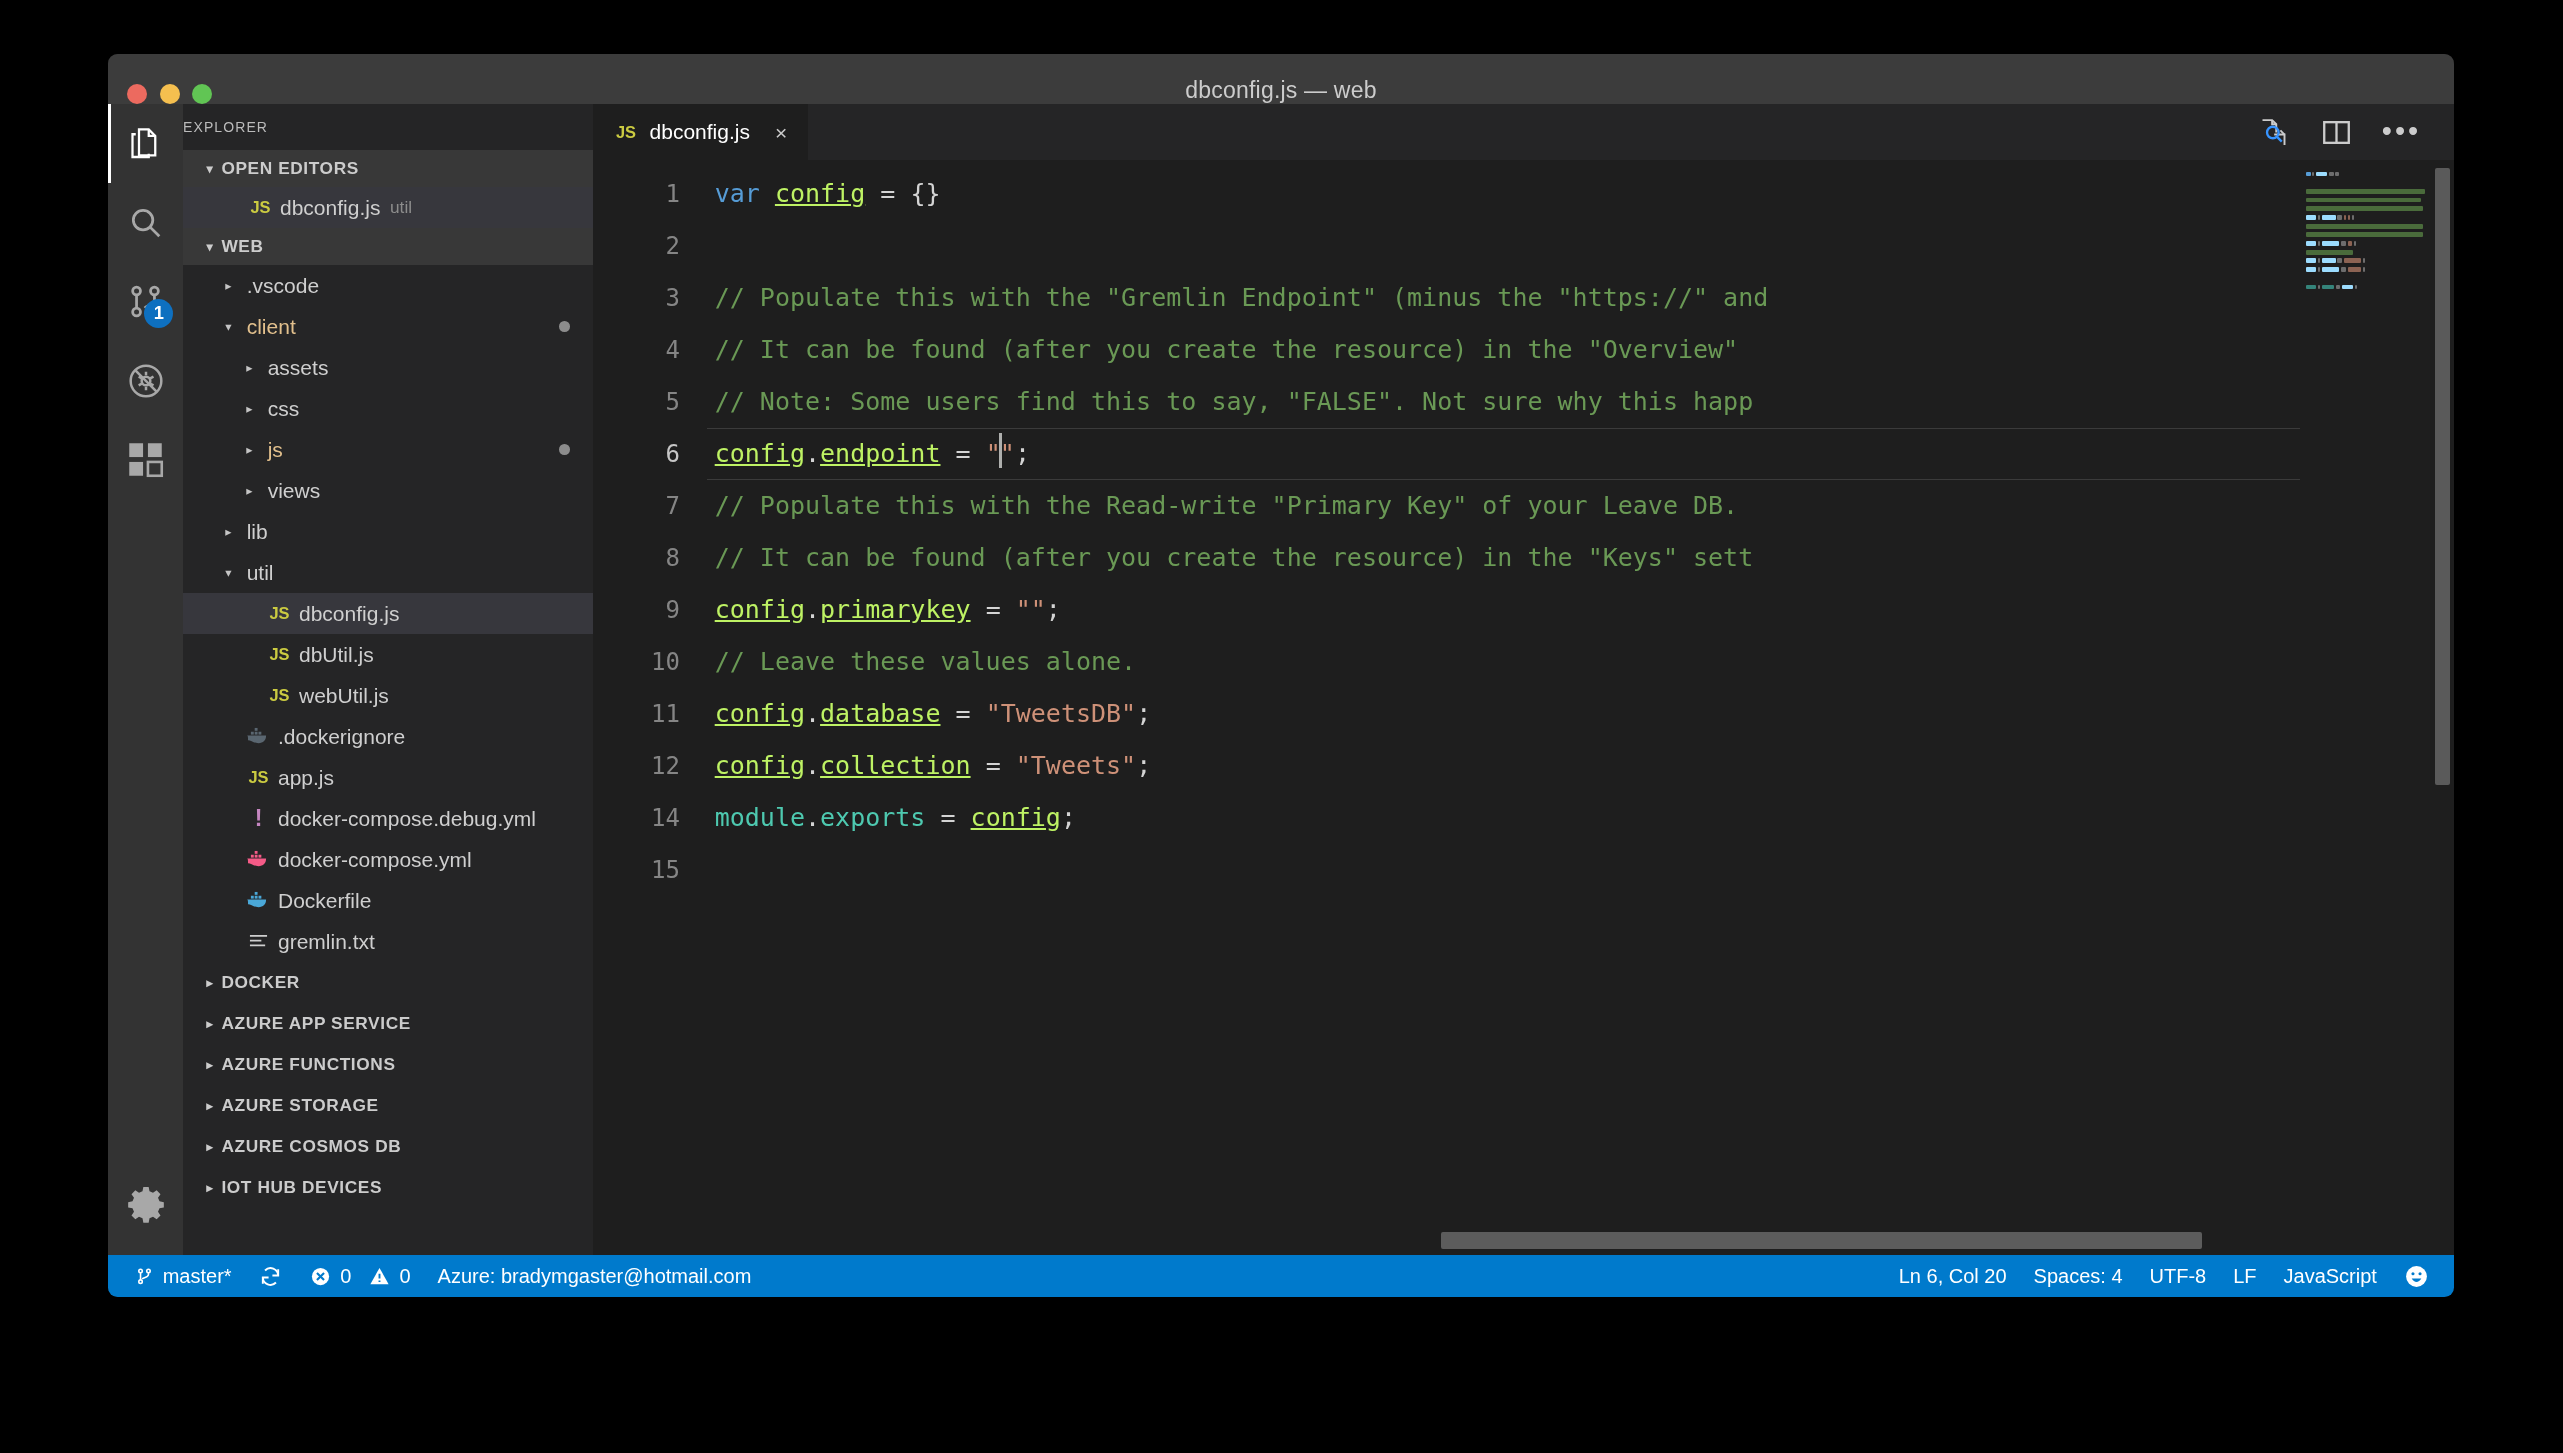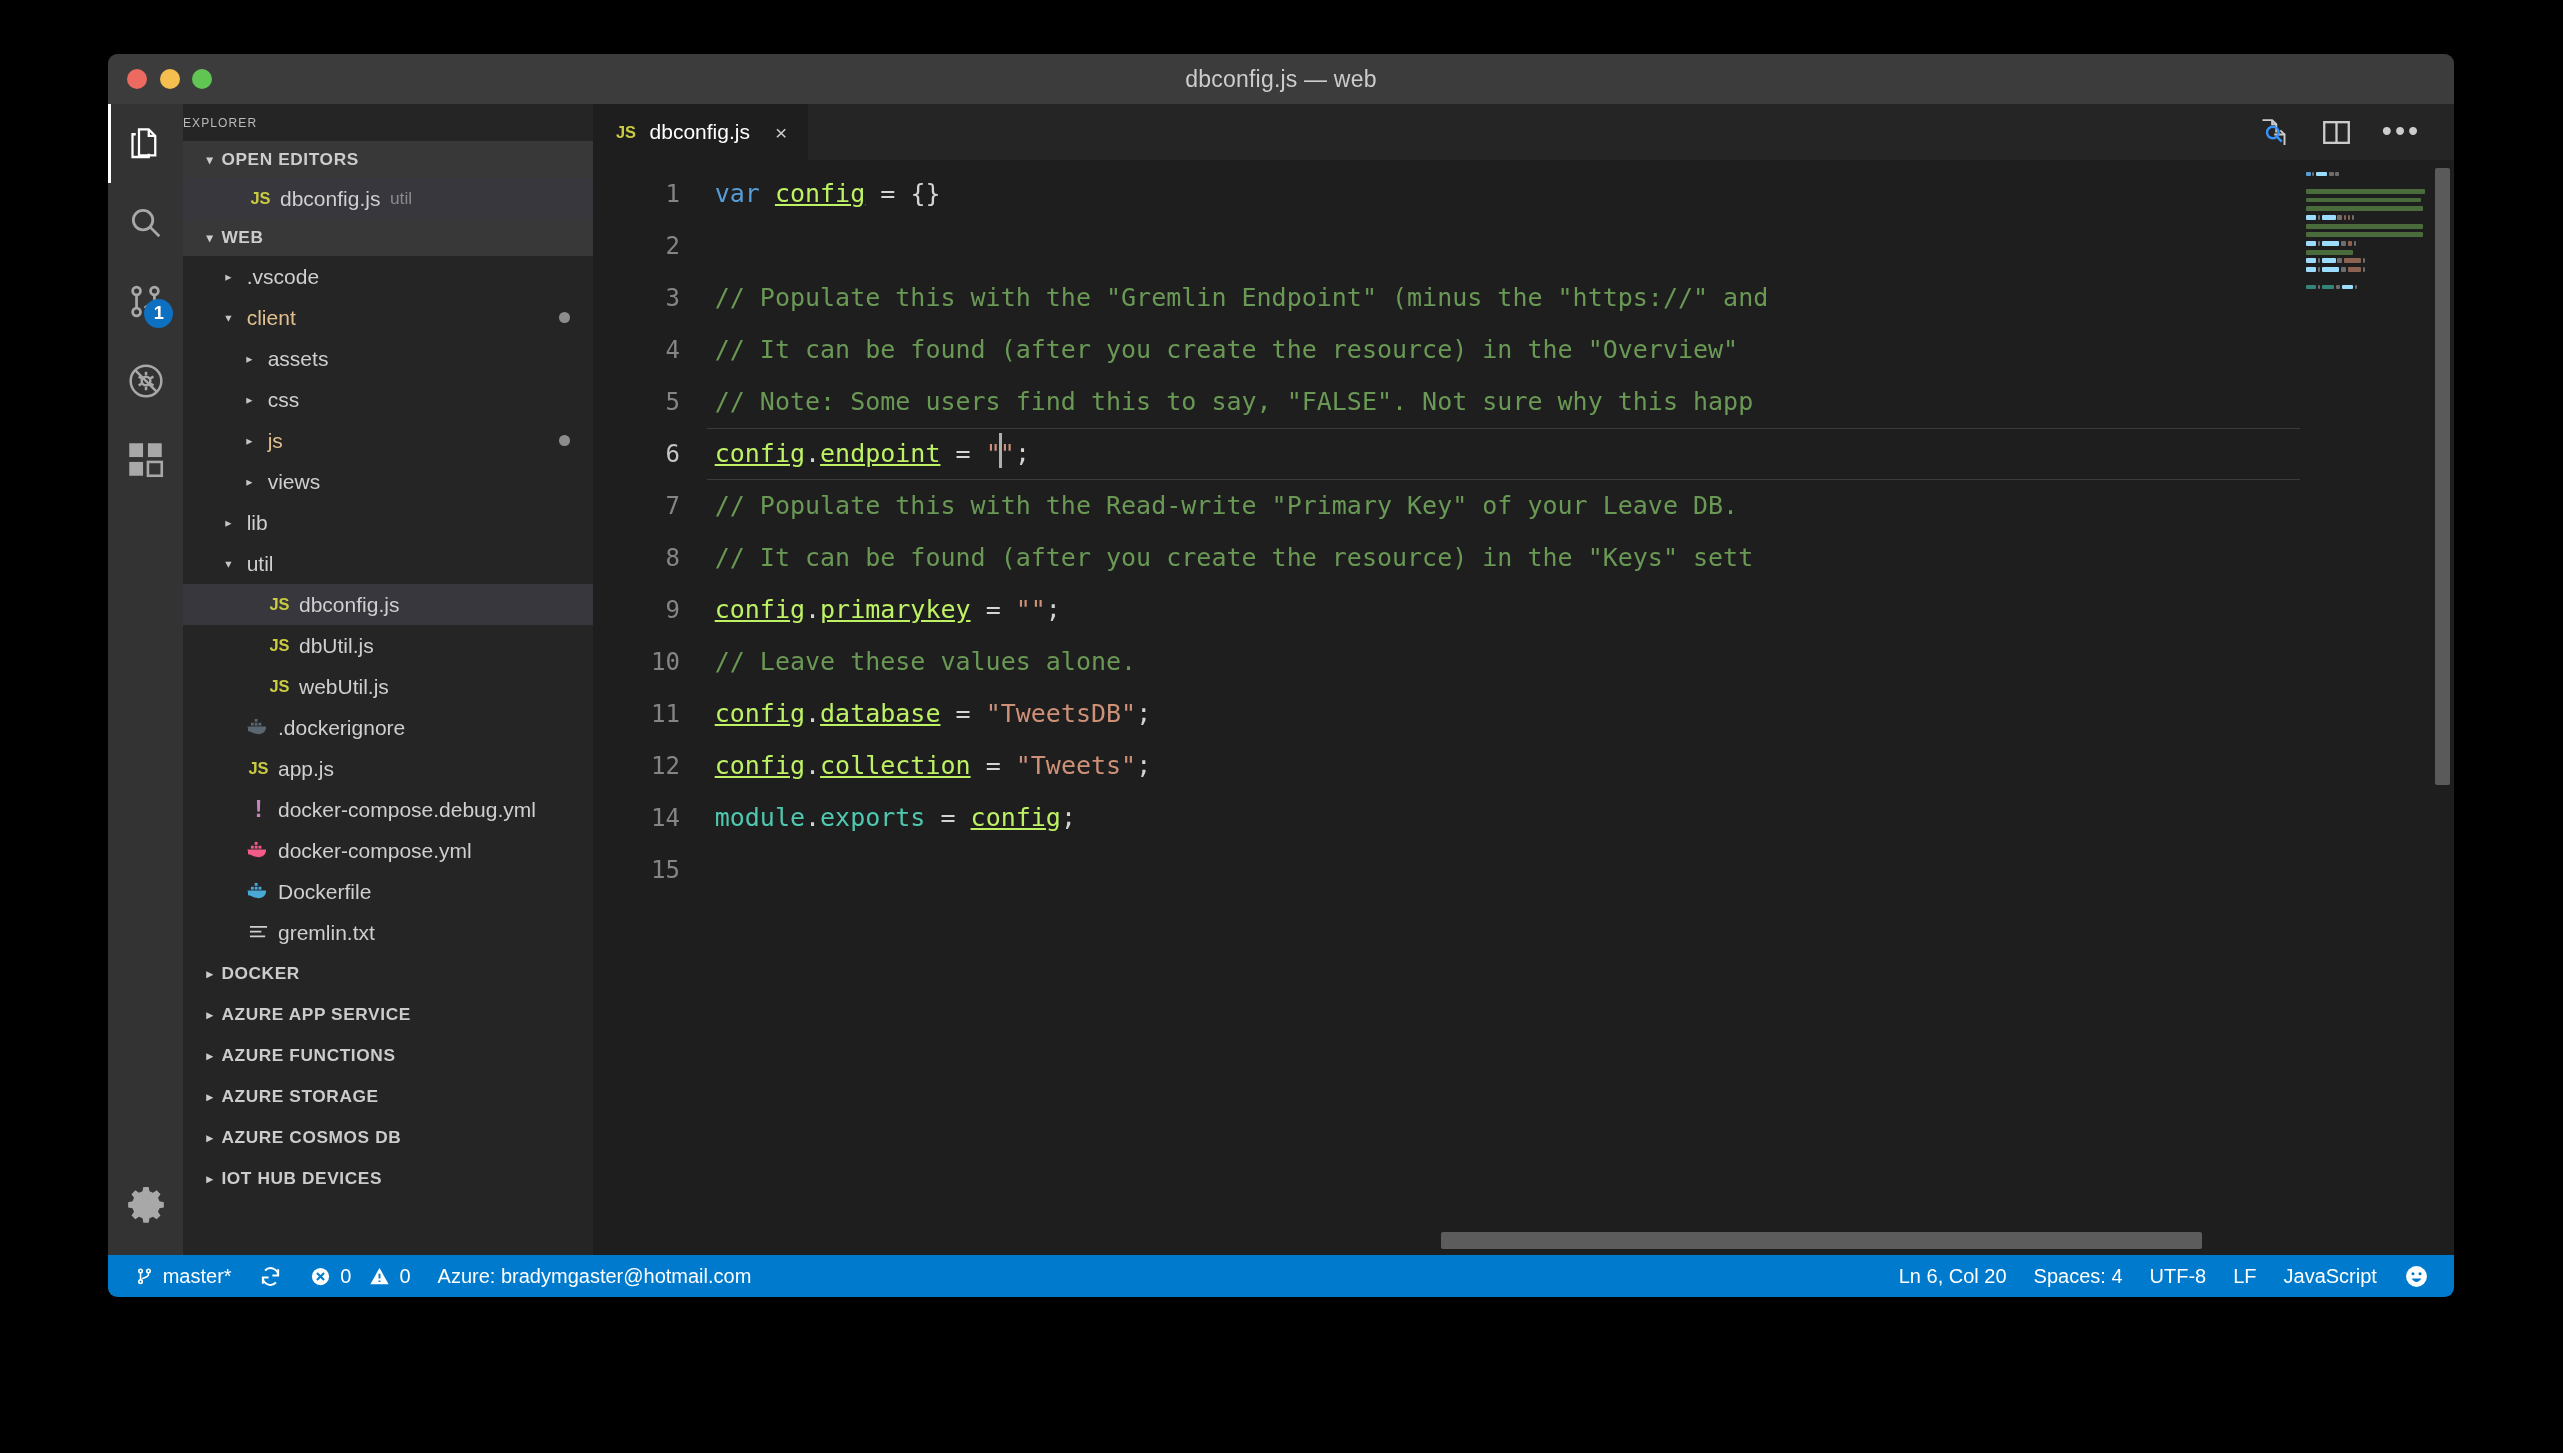--- a/index.html
+++ b/index.html
@@ -18,21 +18,21 @@
     overflow: hidden;
     box-shadow: 0 29px 87px rgba(0,0,0,0.85);
     display: flex;
     flex-direction: column;
   }
   
   #titlebar {
     height: 50px;
     background: #3c3c3c;
     display: flex;
-    align-items: center;
+    align-items: flex-end;
     position: relative;
     flex: none;
   }
   .traffic {
     display: flex; gap: 12.5px;
     margin-left: 19px;
   }
   .dot { width: 20px; height: 20px; border-radius: 50%; }
   .dot.red { background: #ec6a5f; }
   .dot.yellow { background: #f5bf4f; }
@@ -76,24 +76,24 @@
   }
   #act-bottom { position: absolute; bottom: 11.6px; left: 0; }
   
   #sidebar {
     width: 410px; background: #252526;
     display: flex; flex-direction: column;
     flex: none;
     min-height: 0;
   }
   #sidebar-title {
-    height: 37px;
+    height: 46px;
     display: flex; align-items: center;
     color: #bbbbbb;
-    font-size: 12px;
+    font-size: 14px;
     letter-spacing: 1.1px;
     flex: none;
   }
   .section-header {
     height: 37px;
     display: flex; align-items: center;
     padding-left: 15.4px;
     color: #cccccc;
     font-size: 17.3px;
     font-weight: bold;

